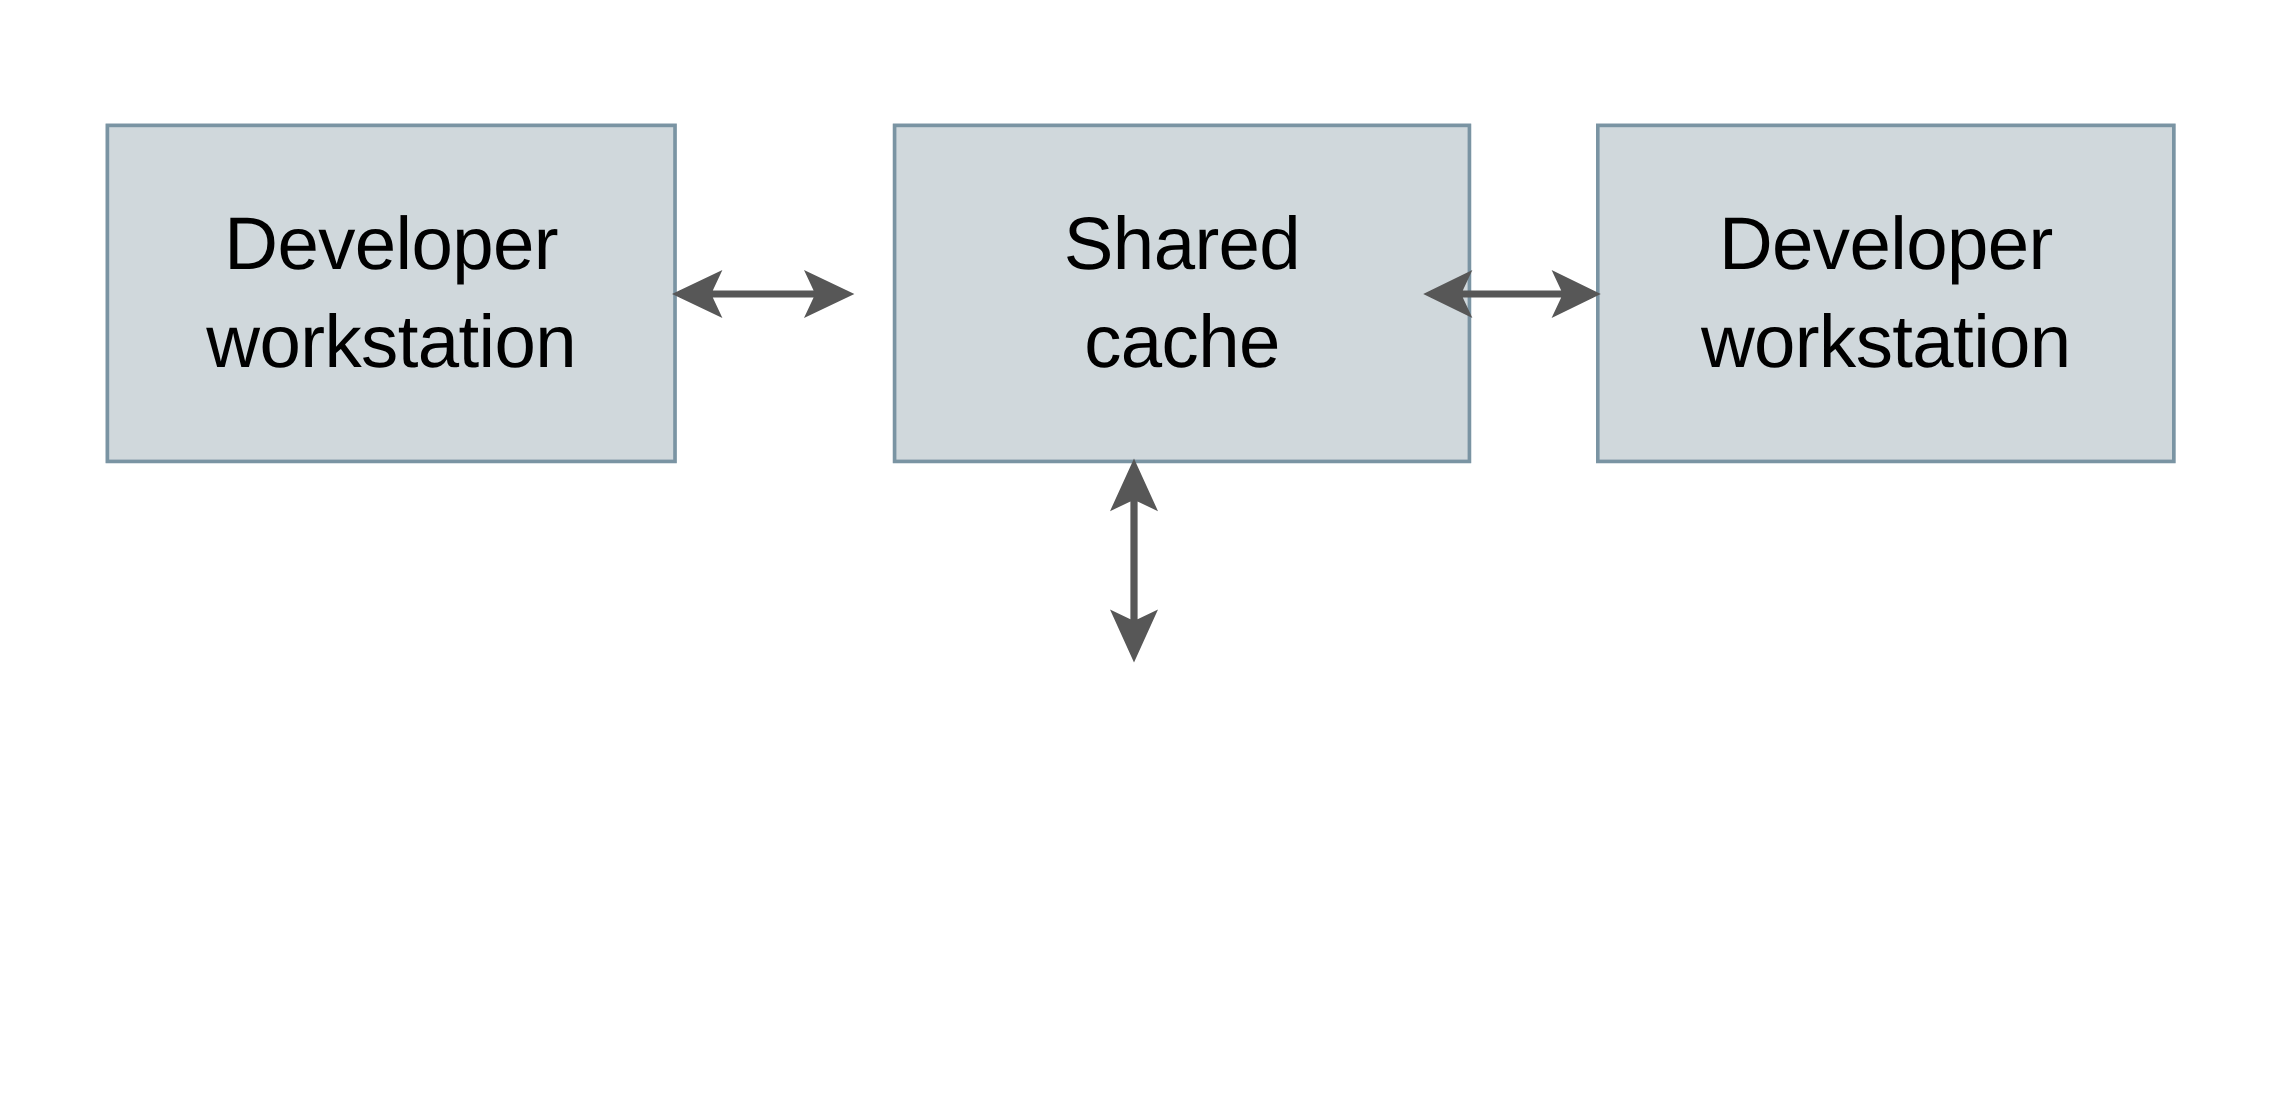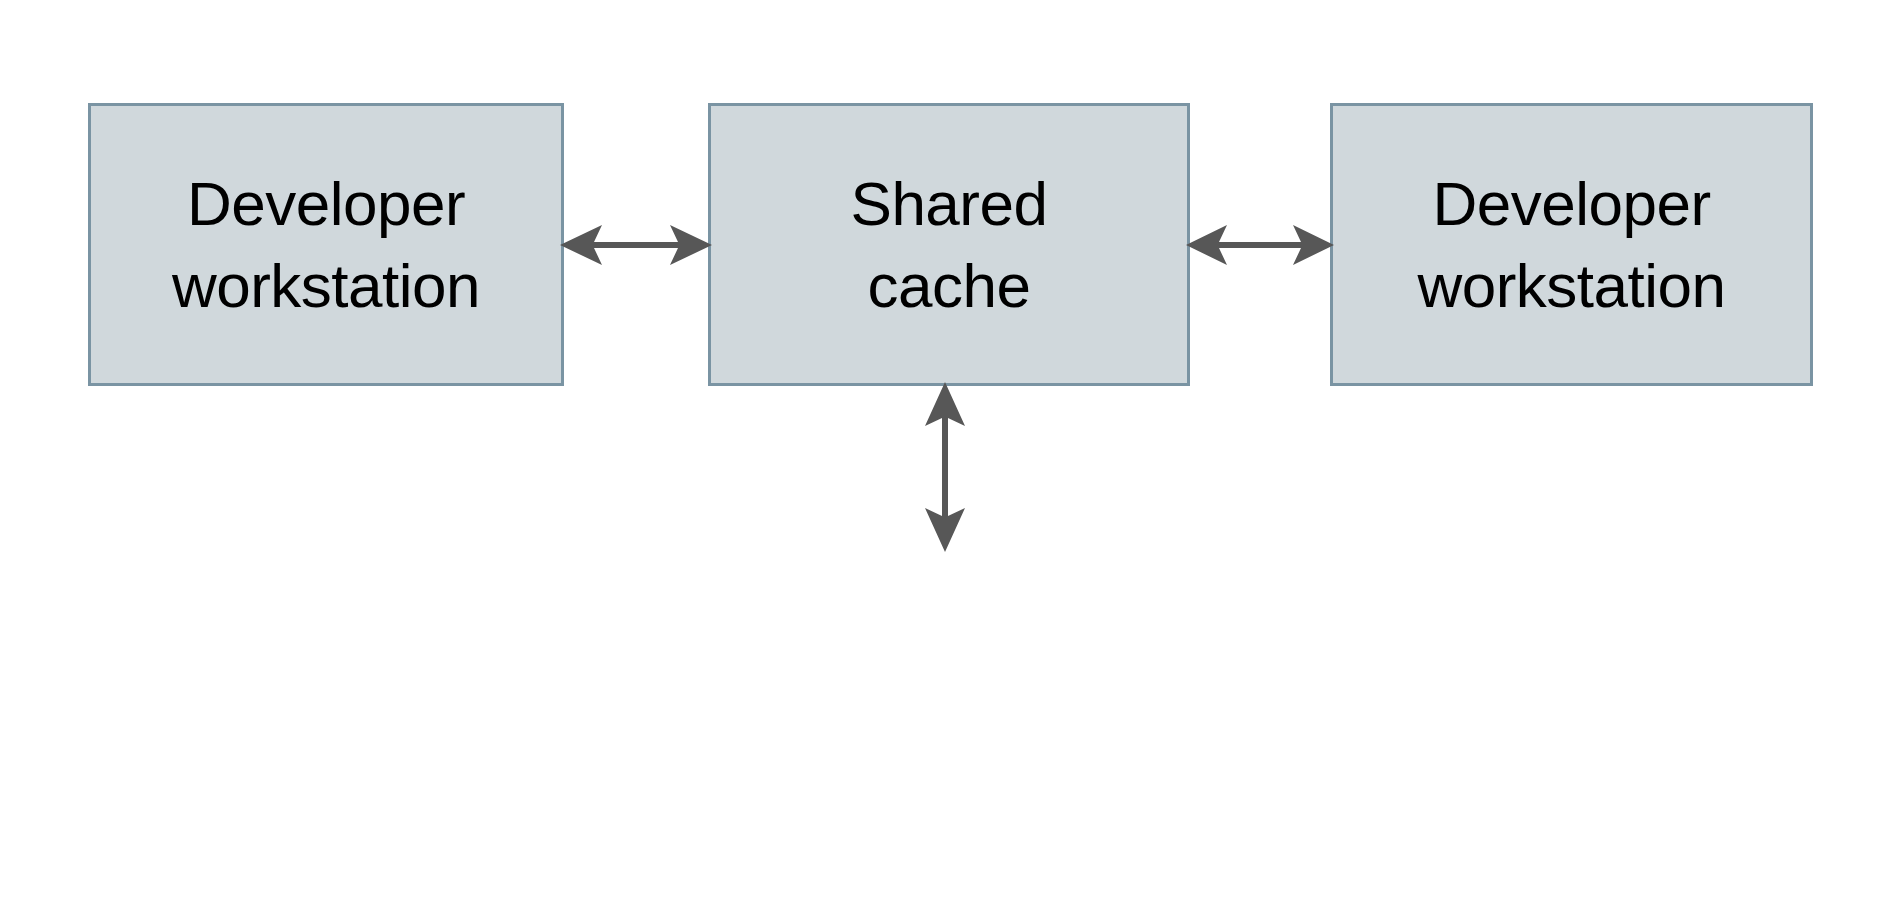--- a/index.html
+++ b/index.html
@@ -39,21 +39,21 @@
     white-space: pre-line;
     padding: 0 6px;
   }
   #node-dev-left {
     left: 88px;
     top: 103px;
     width: 476px;
     height: 283px;
   }
   #node-shared-cache {
-    left: 708px;
+    left: 744px;
     top: 103px;
     width: 482px;
     height: 283px;
   }
   #node-dev-right {
     left: 1330px;
     top: 103px;
     width: 483px;
     height: 283px;
   }

